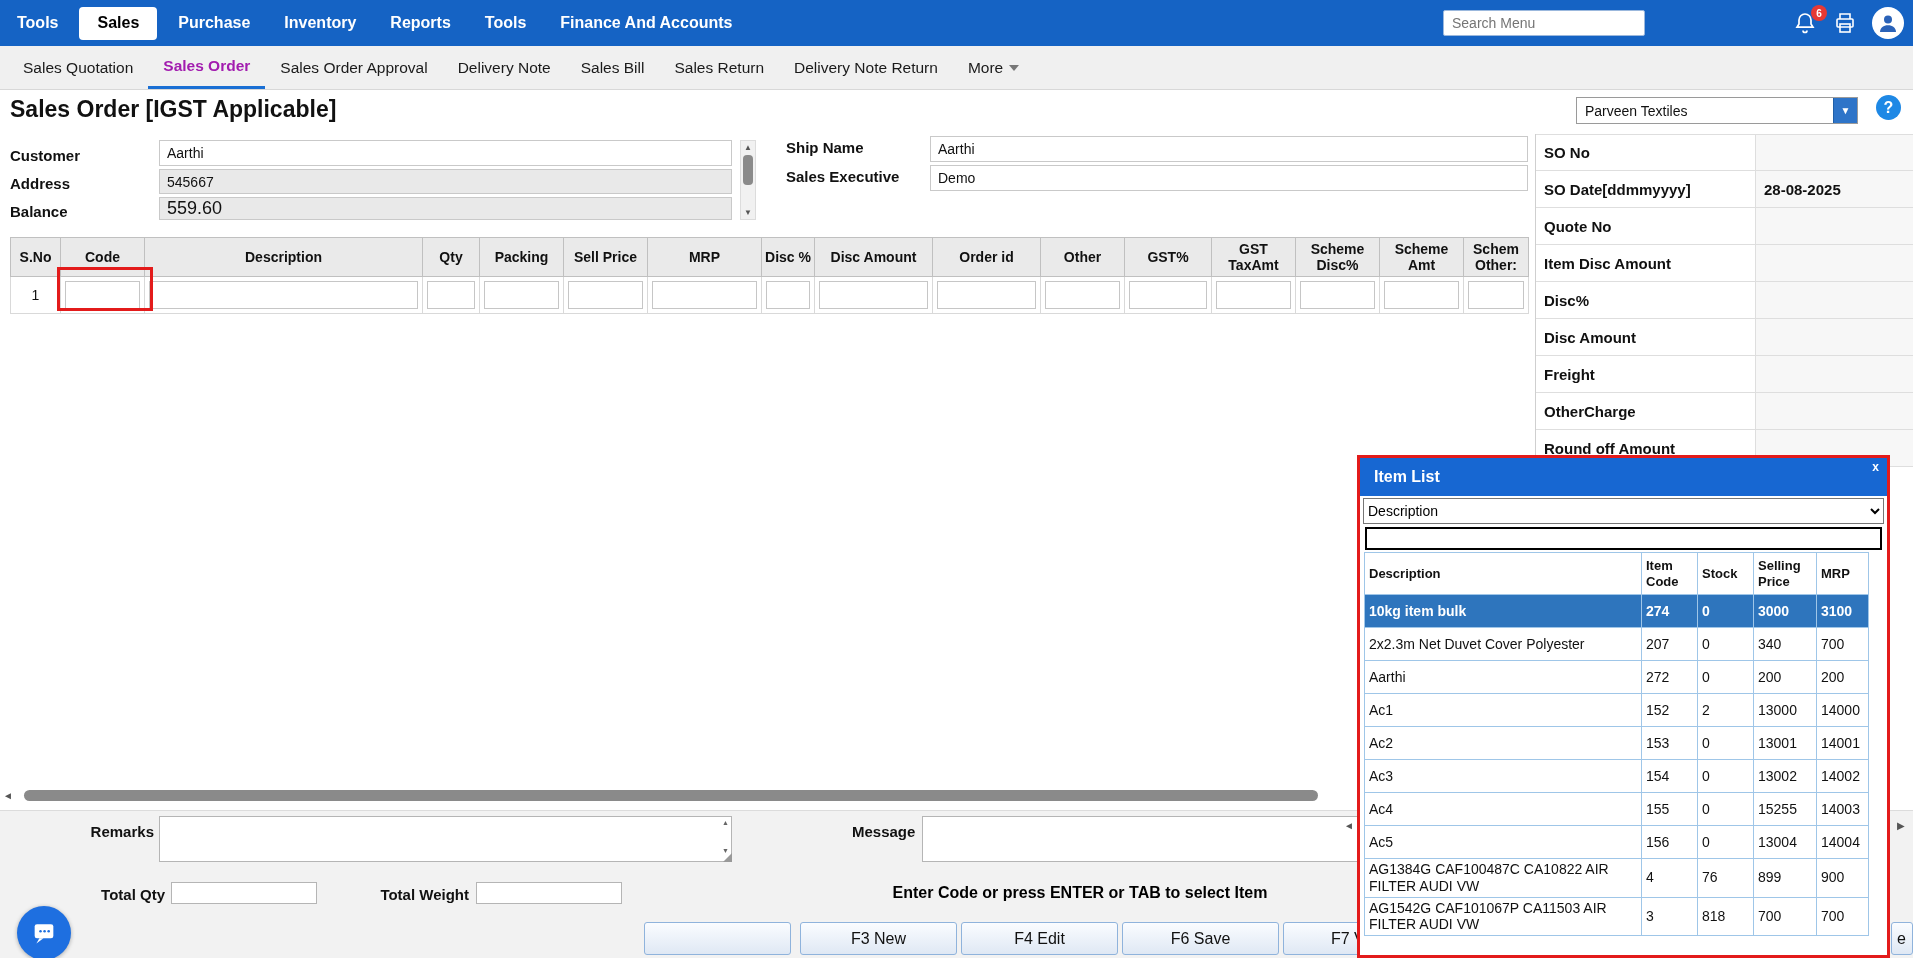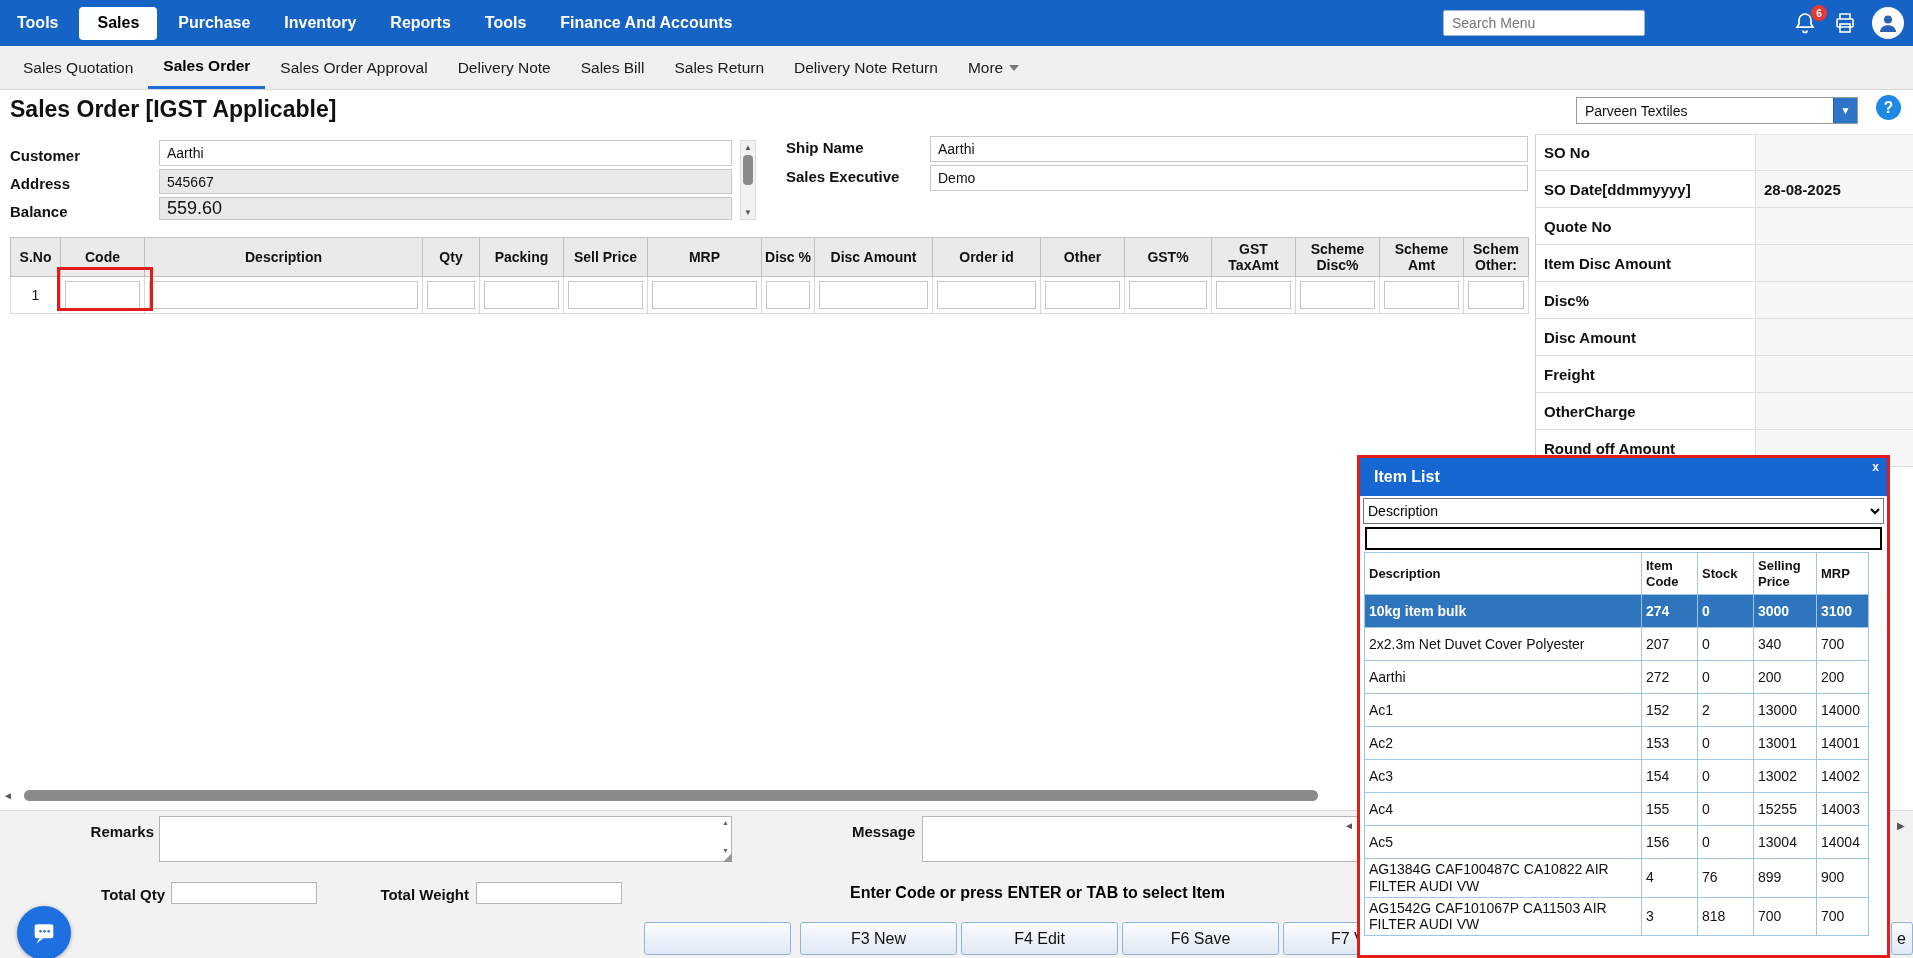--- a/index.html
+++ b/index.html
@@ -10,21 +10,21 @@
   .topnav .nav-item { color:#fff; font-weight:bold; font-size:16px; padding:0 17px; height:46px; display:flex; align-items:center; cursor:pointer; }
   .topnav .nav-item.active { background:#fff; color:#000; height:33px; border-radius:4px; margin:0 4px; padding:0 18px; }
   .search-box { position:absolute; left:1443px; top:10px; width:202px; height:26px; border:1px solid #9bb8dd; border-radius:2px; padding:8px 8px; font-size:14px; background:#fff; }
   .icon-btn { position:absolute; top:11px; width:26px; height:26px; cursor:pointer; }
   .badge { position:absolute; top:-6px; right:-8px; min-width:16px; height:16px; background:#e53935; color:#fff; border-radius:8px; font-size:10px; font-weight:bold; display:flex; align-items:center; justify-content:center; padding:0 3px; }
   .avatar { position:absolute; left:1872px; top:7px; width:32px; height:32px; border-radius:50%; background:#fff; display:flex; align-items:center; justify-content:center; cursor:pointer; }
 
   
   .subnav { position:absolute; left:0; top:46px; width:1913px; height:44px; background:#f0f0f0; border-bottom:1px solid #d8d8d8; display:flex; align-items:stretch; padding-left:8px; z-index:19; }
   .subnav .tab { font-size:15.5px; color:#1a1a1a; padding:0 15px; display:flex; align-items:center; cursor:pointer; }
-  .subnav .tab.active { color:#000000; font-weight:bold; border-bottom:3px solid #1a6fd4; }
+  .subnav .tab.active { color:#a21caf; font-weight:bold; border-bottom:3px solid #1a6fd4; }
   .more-caret { display:inline-block; margin-left:6px; width:0; height:0; border-left:5px solid transparent; border-right:5px solid transparent; border-top:6px solid #777; }
 
   
   .page-title { position:absolute; left:10px; top:96px; font-size:23px; font-weight:600; color:#111; }
   .company-select { position:absolute; left:1576px; top:97px; width:282px; height:27px; border:1px solid #9a9a9a; background:#fff; display:flex; align-items:center; cursor:pointer; }
   .company-select .val { flex:1; font-size:14px; padding-left:8px; color:#111; }
   .company-select .dd-btn { width:24px; height:100%; background:#2e74c8; border-left:1px solid #1f5fa8; color:#fff; font-size:10px; display:flex; align-items:center; justify-content:center; }
   .help-circle { position:absolute; left:1876px; top:95px; width:25px; height:25px; border-radius:50%; background:#1e88e5; color:#fff; font-weight:bold; font-size:16px; display:flex; align-items:center; justify-content:center; cursor:pointer; }
 
   
@@ -58,21 +58,21 @@
   .hscroll { position:absolute; left:0; top:788px; width:1350px; height:16px; z-index:5; }
   .hscroll .larr { position:absolute; left:3px; top:2px; font-size:10px; color:#555; cursor:pointer; }
   .hscroll .thumb { position:absolute; left:24px; top:2px; width:1294px; height:11px; background:#8a8a8a; border-radius:6px; cursor:grab; }
 
   
   .footer-band { position:absolute; left:0; top:810px; width:1913px; height:148px; background:#f2f2f2; border-top:1px solid #dcdcdc; z-index:5; }
   .ta { position:absolute; border:1px solid #b5b5b5; background:#fff; font-size:14px; padding:3px 6px; resize:none; font-family:"Liberation Sans",sans-serif; }
   .mini-arr { position:absolute; font-size:7px; color:#666; z-index:7; }
   .resize-corner { position:absolute; width:0; height:0; border-left:9px solid transparent; border-bottom:9px solid #999; z-index:7; }
   .tin { position:absolute; border:1px solid #b5b5b5; background:#fff; height:22px; font-size:14px; padding:0 6px; }
-  .hint { position:absolute; left:850px; top:884px; width:460px; font-size:16px; font-weight:bold; color:#000; z-index:6; }
+  .hint { position:absolute; left:850px; top:884px; width:460px; text-align:center; font-size:16px; font-weight:bold; color:#000; z-index:6; }
   .fbtn { position:absolute; top:922px; height:33px; background:linear-gradient(#fafcff,#dfe8f4); border:1px solid #8fb3dc; border-radius:3px; font-size:16px; font-weight:normal; color:#111; display:flex; align-items:center; justify-content:center; cursor:pointer; z-index:6; font-family:"Liberation Sans",sans-serif; }
   .chat-fab { position:absolute; left:17px; top:906px; width:54px; height:54px; border-radius:50%; background:#1e6fe0; display:flex; align-items:center; justify-content:center; z-index:8; cursor:pointer; box-shadow:0 1px 4px rgba(0,0,0,.3); }
 
   .edge-arr { position:absolute; font-size:10px; color:#555; z-index:45; }
 
   
   .popup { position:absolute; left:1357px; top:455px; width:533px; height:503px; border:3px solid #e31b1b; background:#fff; z-index:40; overflow:hidden; }
   .popup-header { height:38px; background:#1767d2; color:#fff; display:flex; align-items:center; padding-left:14px; font-size:16px; font-weight:bold; position:relative; }
   .popup-close { position:absolute; right:8px; top:2px; color:#fff; font-size:12px; cursor:pointer; line-height:14px; }
   .popup-select { display:block; width:calc(100% - 6px); margin:2px 3px 0 3px; height:26px; font-size:14px; font-family:"Liberation Sans",sans-serif; border:1px solid #767676; background:#fff; }

